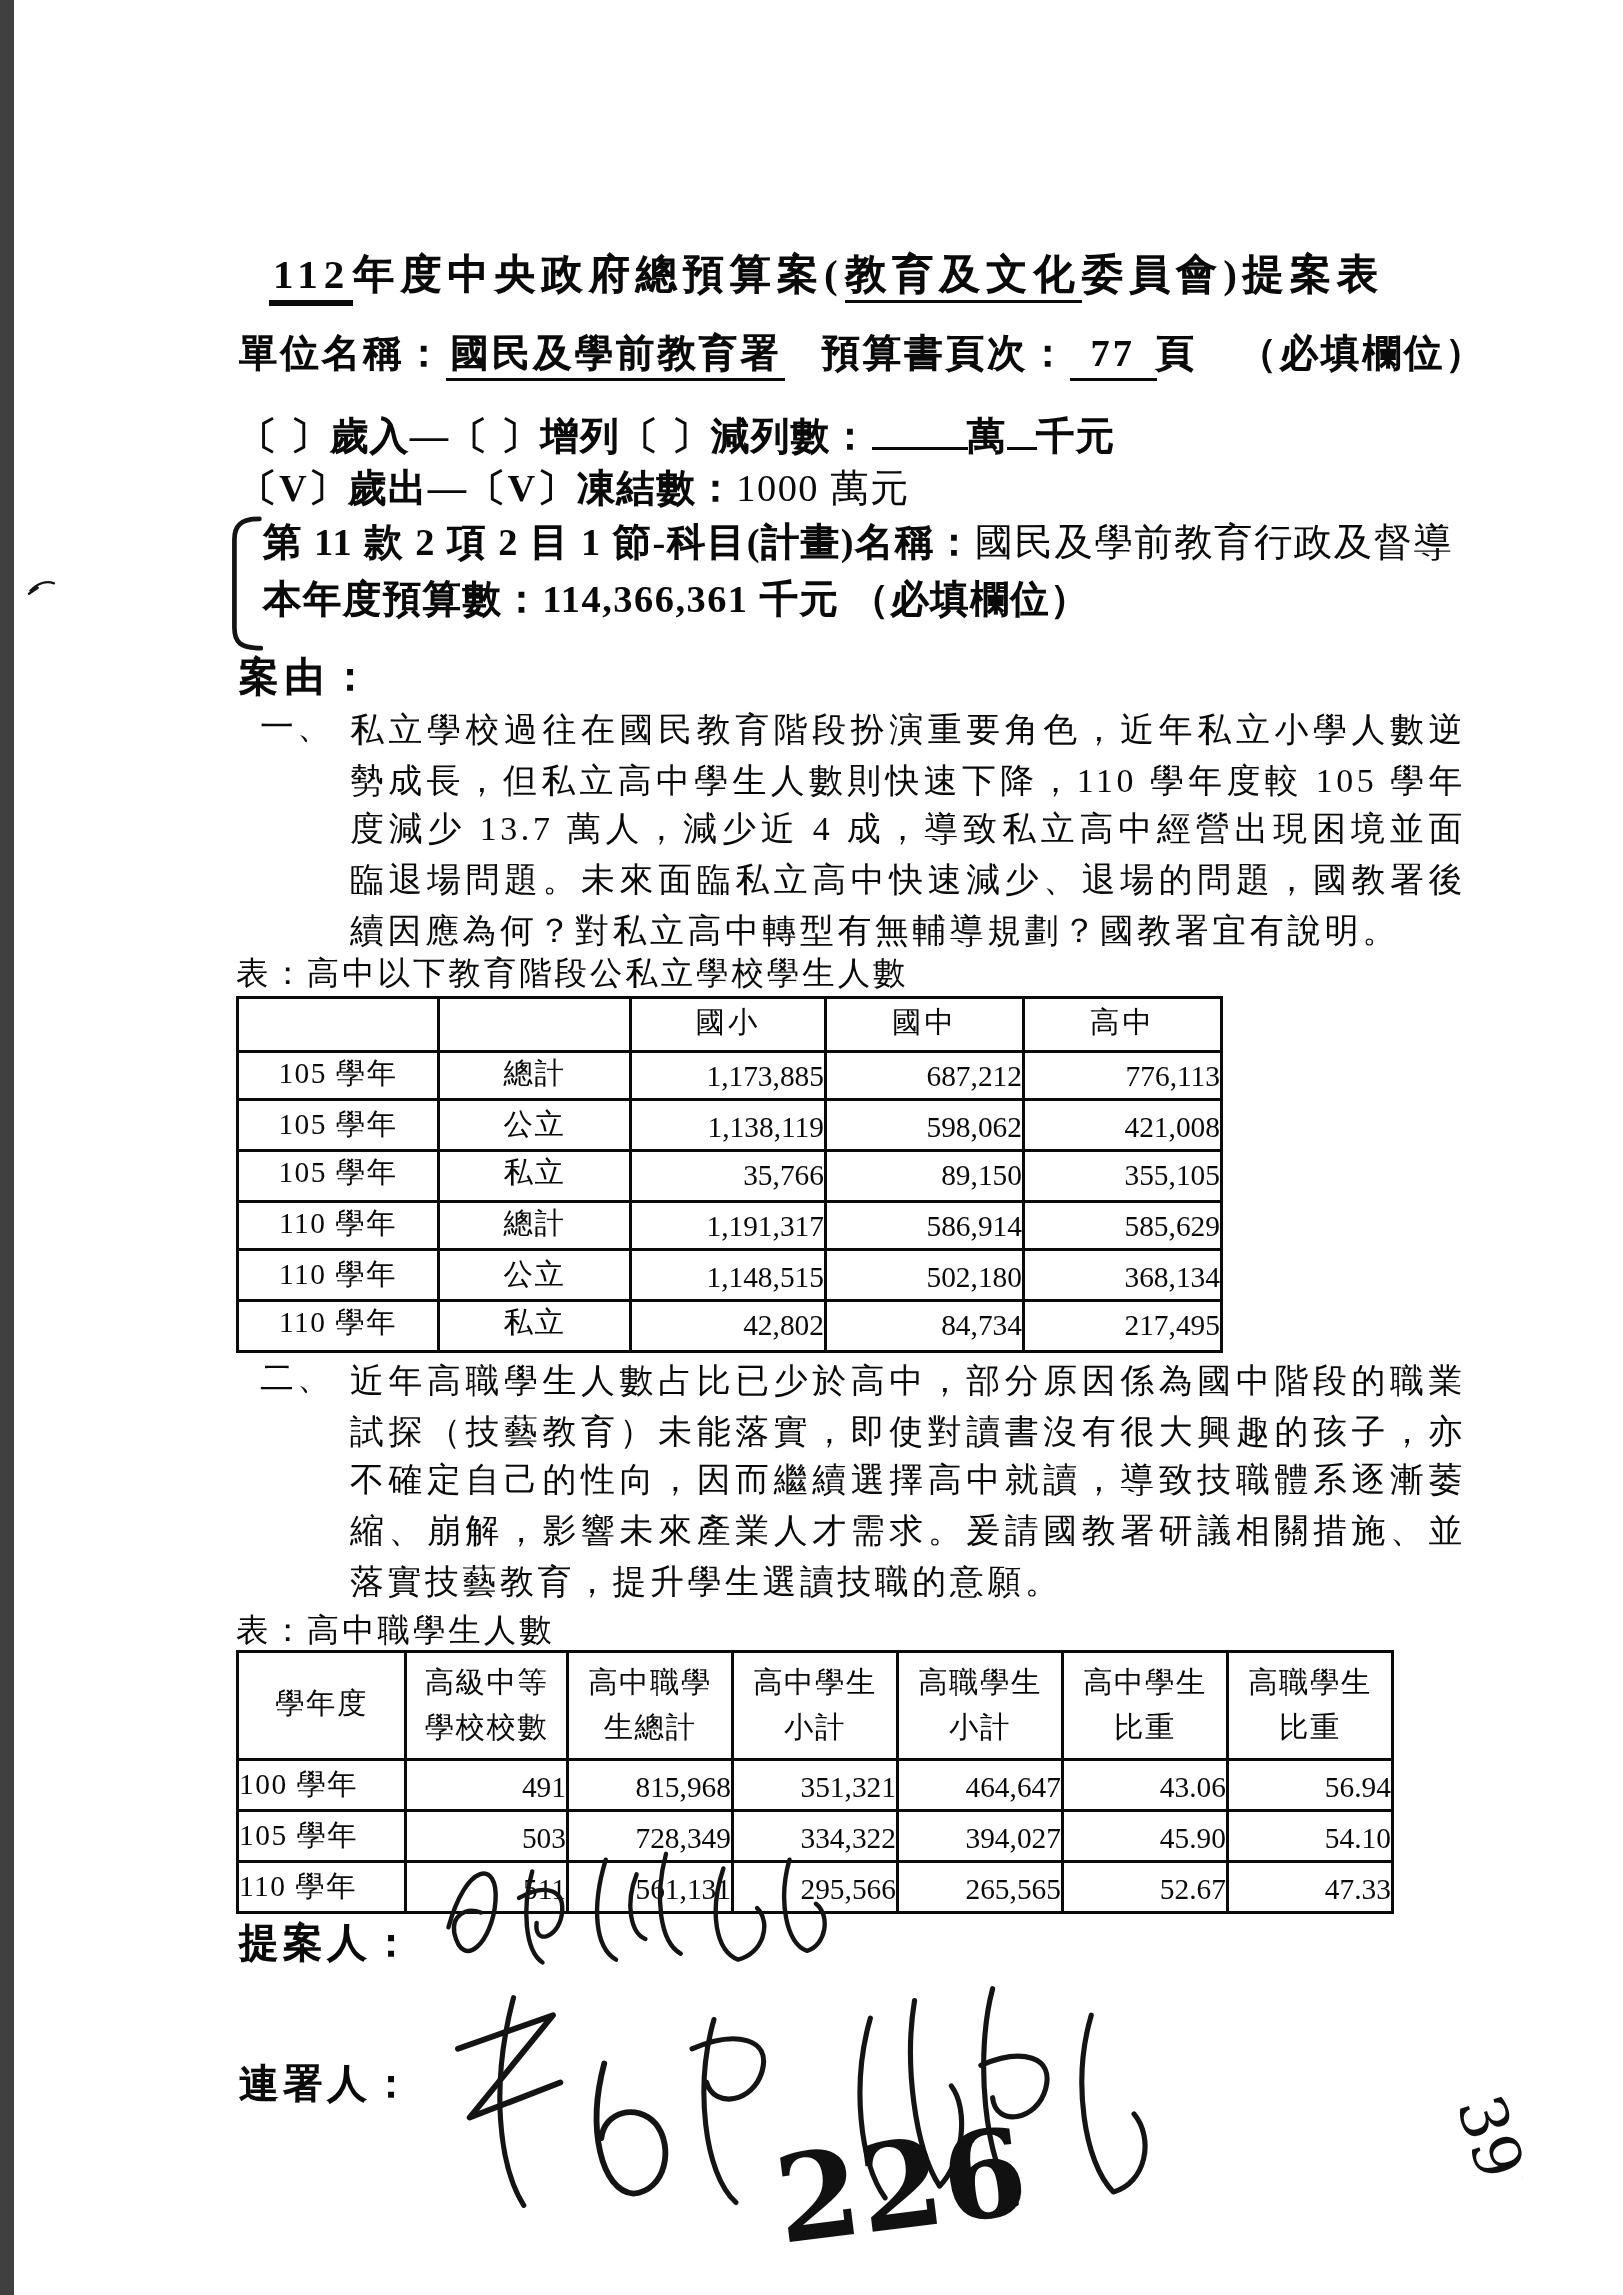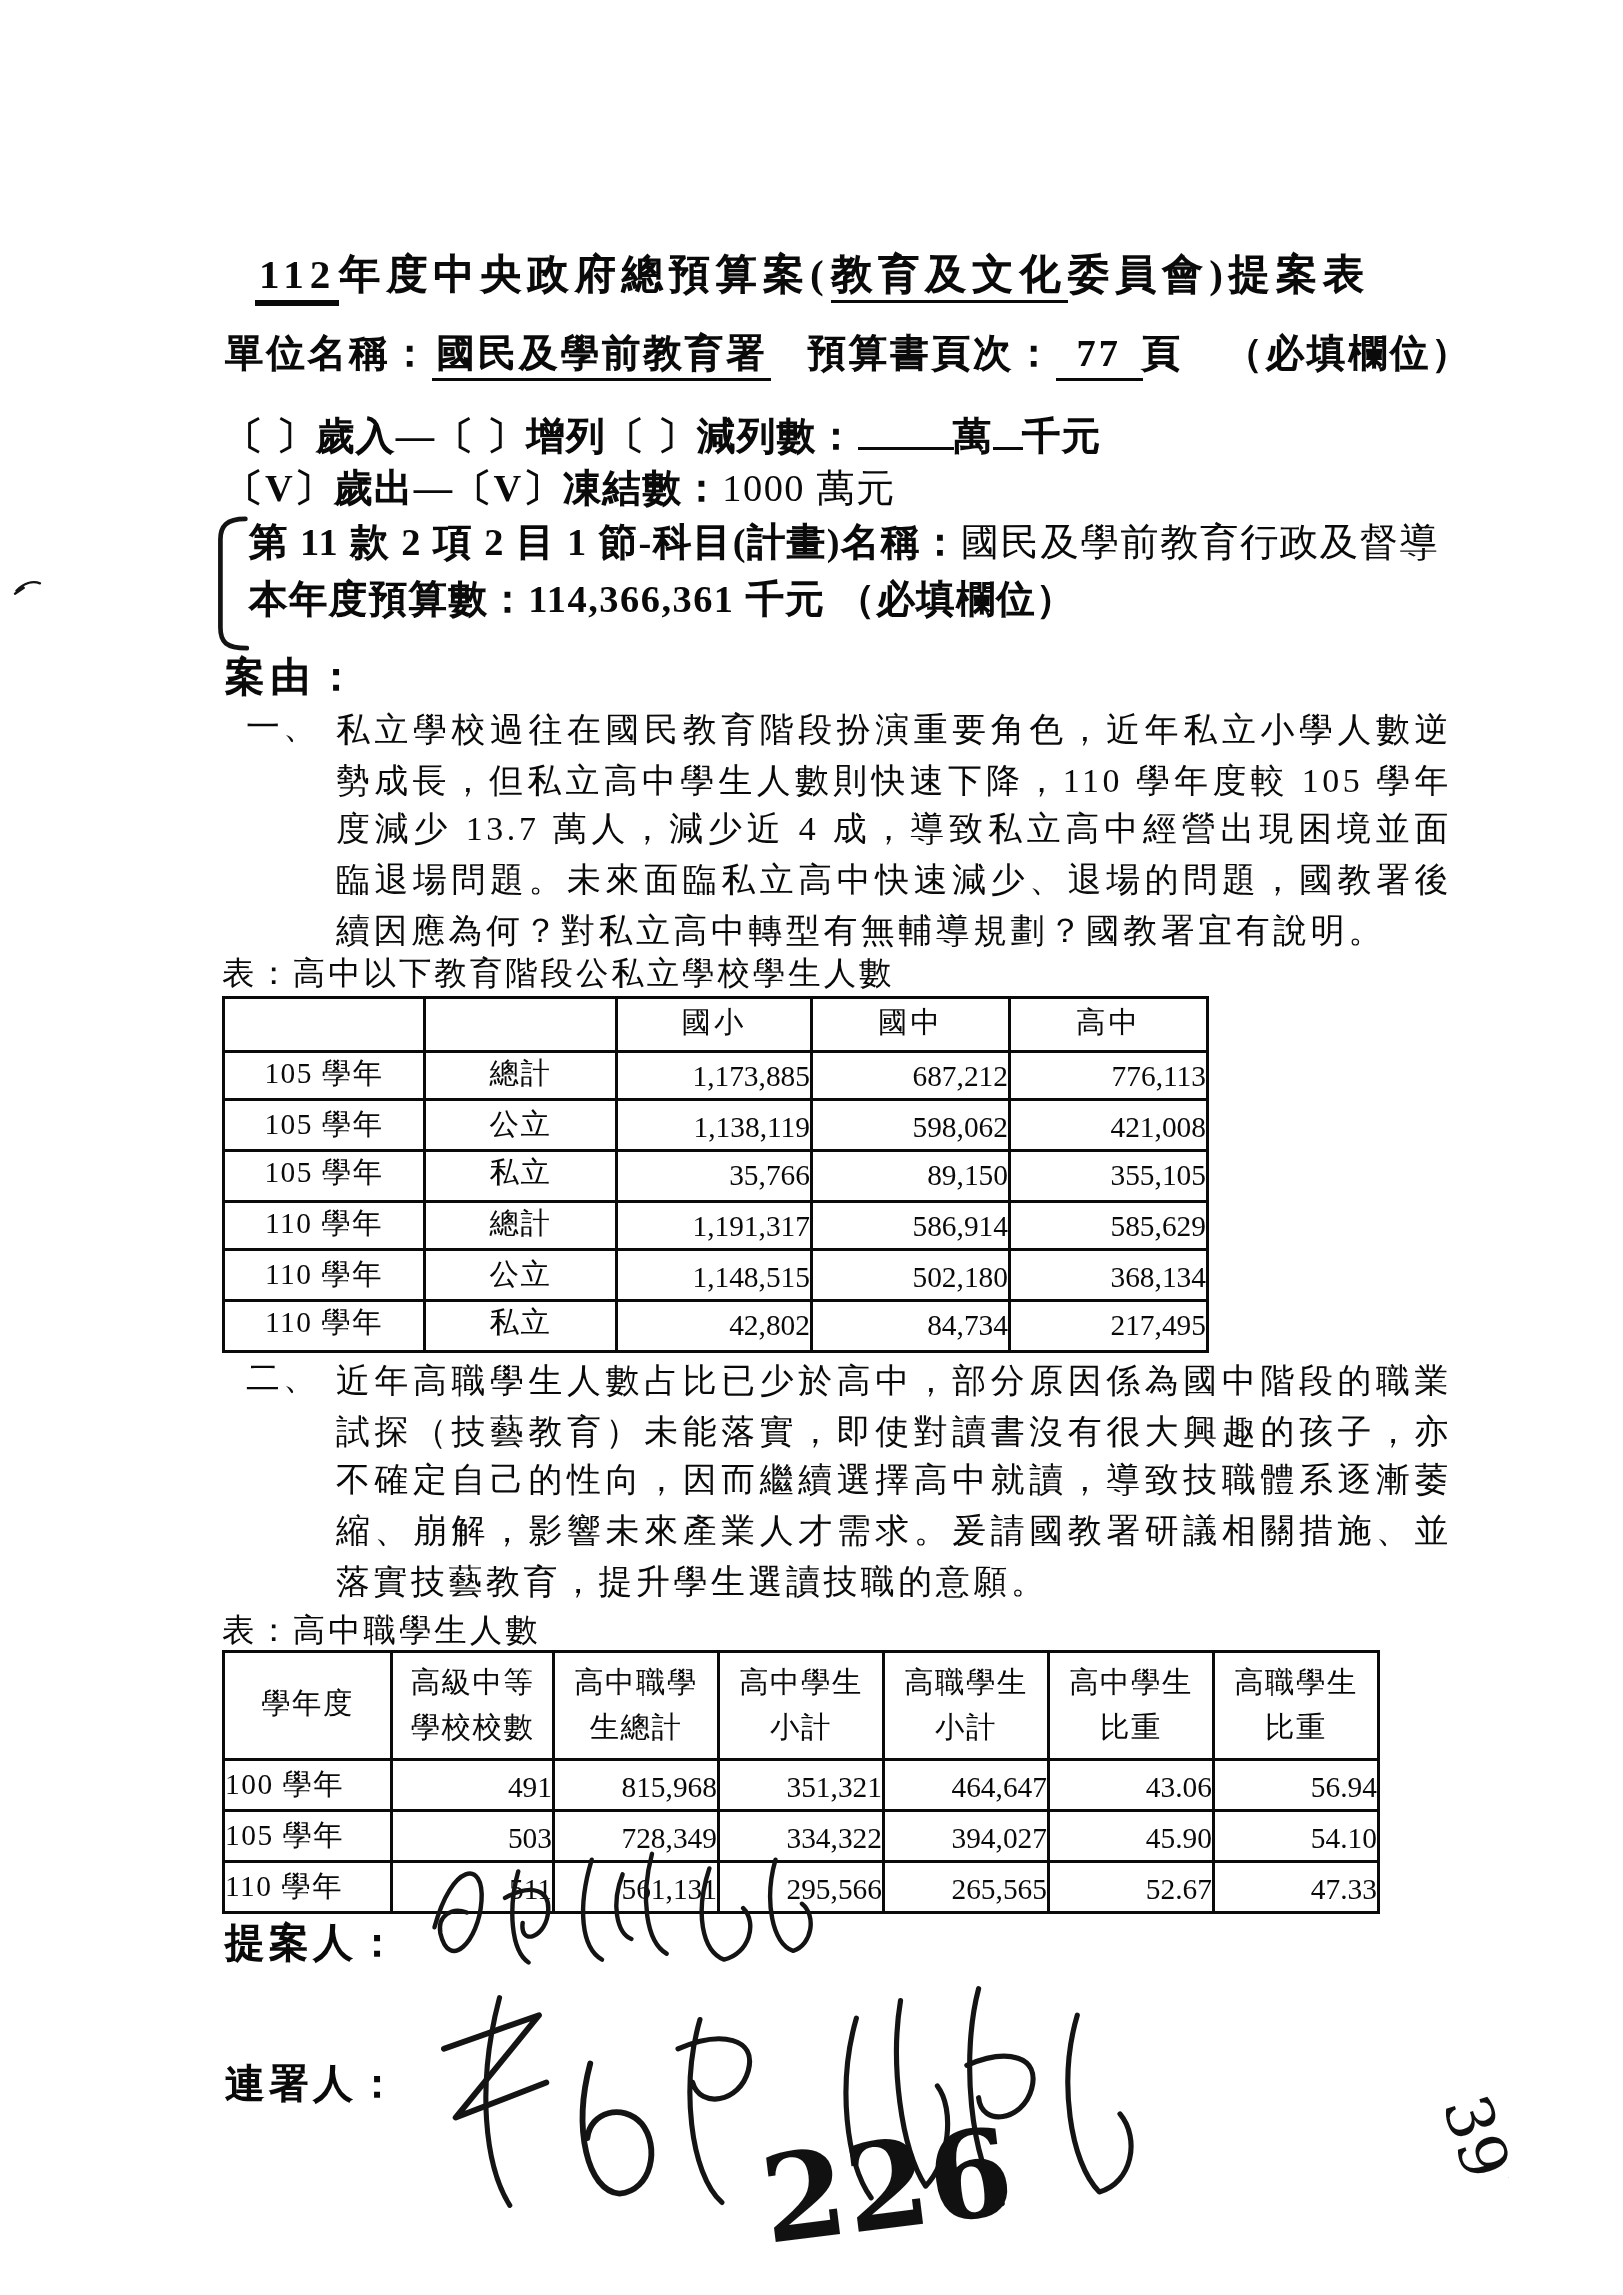--- a/index.html
+++ b/index.html
@@ -1,16 +1,16 @@
 <!DOCTYPE html>
 <html style="font-size:7.8px"><head>
 <meta charset="utf-8">
 <style>
   html,body{margin:0;padding:0;background:#ffffff;}
-  .viewport{width:1568px;height:2295px;overflow:hidden;position:relative;background:#404040;}
+  .viewport{width:1568px;height:2295px;overflow:hidden;position:relative;background:#404040;padding-left:14px;}
   .page{
     width:542px;height:765px;position:relative;background:#ffffff;
     transform:scale(3);transform-origin:0 0;
     font-family:"Liberation Serif","DejaVu Serif",serif;
     color:#0a0a0a;
   }
   .abs{position:absolute;}
   
   .doc-title{
     left:0;right:0;top:83px;text-align:center;

